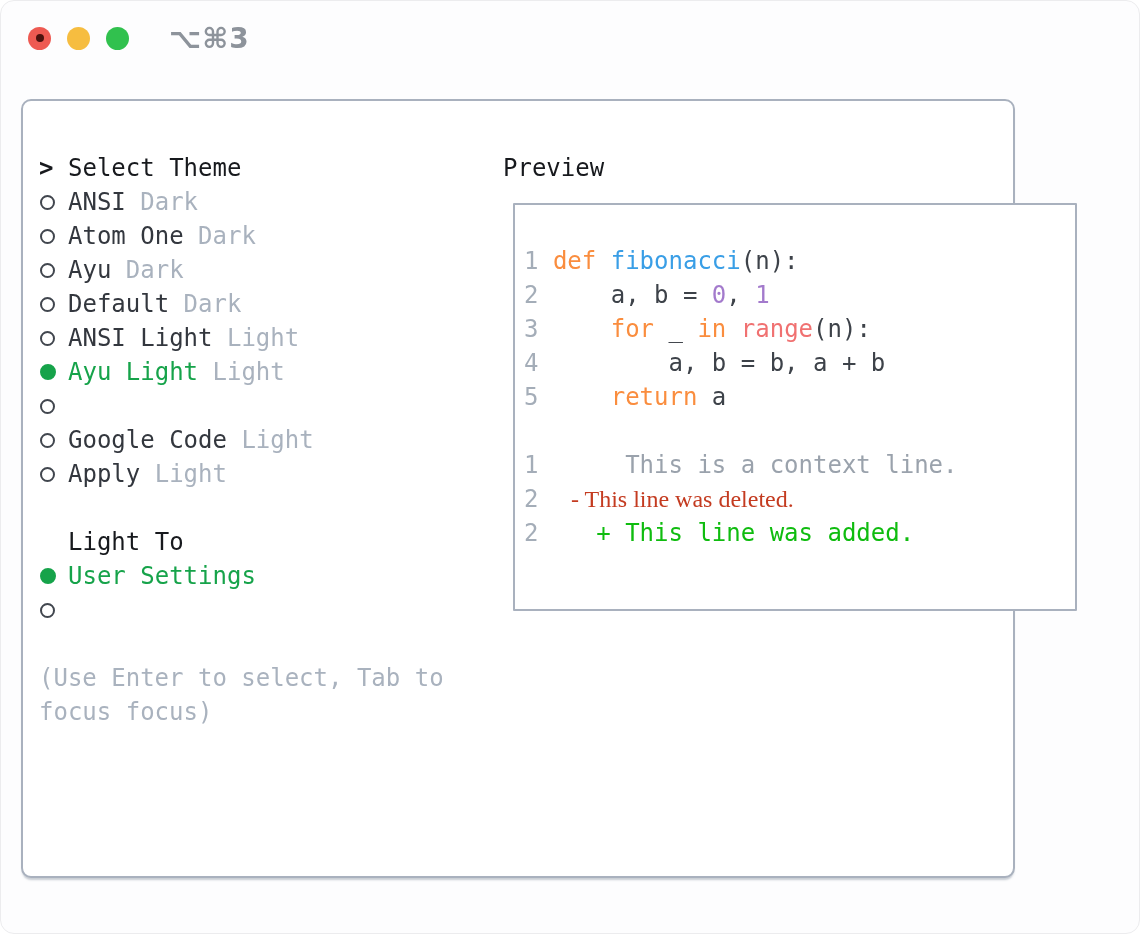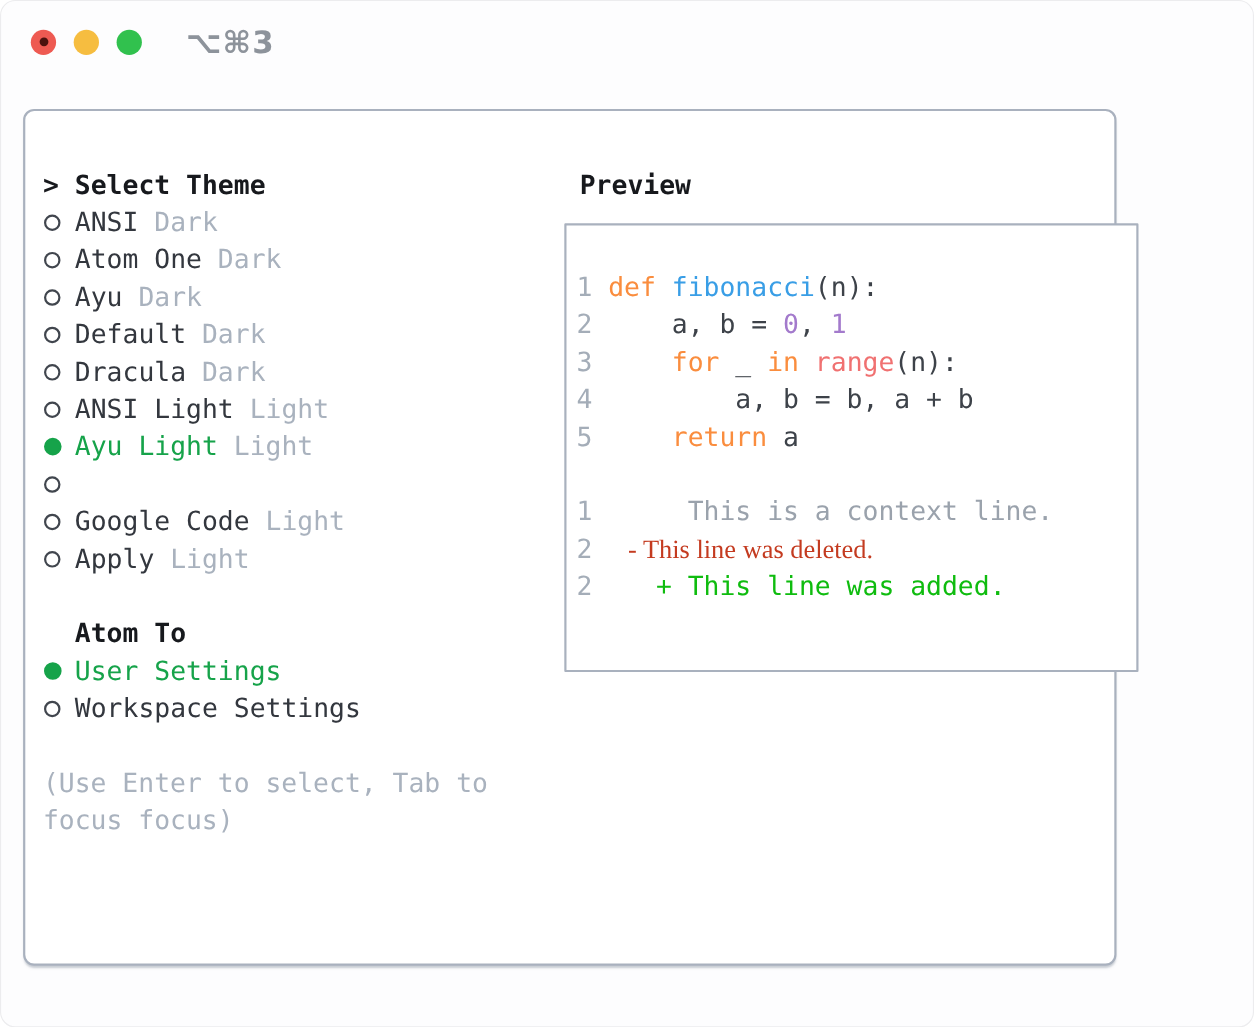--- a/index.html
+++ b/index.html
@@ -46,32 +46,32 @@
   
   .panel{
     position:absolute;left:20px;top:98px;width:994px;height:779px;
     background:#ffffff;border:2px solid var(--border_gray);border-radius:10px;
     box-shadow:0 3px 2px -1px rgba(145,155,170,.5);
   }
   .left-col{position:absolute;left:16px;top:50px;font-size:24px;color:var(--text_dark);}
   .row{height:34px;display:flex;align-items:center;white-space:pre;}
   .marker{width:29px;flex:0 0 29px;display:flex;align-items:center;}
   .prompt{font-weight:bold;color:var(--header_black);}
-  .hdr{font-weight:bold;color:var(--header_black);}
+  .hdr{font-weight:normal;color:var(--header_black);}
   .radio{width:15px;height:15px;border:2.5px solid #41464e;border-radius:50%;margin-left:1px;}
   .radio.on{background:var(--accent_green);border-color:var(--accent_green);width:16px;height:16px;}
   .txt{white-space:pre;}
   .t-name{color:var(--text_dark);}
   .t-var{color:var(--text_muted);}
   .item.selected .t-name{color:var(--accent_green);}
   .help-line{height:34px;line-height:34px;color:var(--text_muted);white-space:pre;}
   
-  .preview-header{position:absolute;left:480px;top:50px;height:34px;display:flex;align-items:center;font-size:24px;margin-left:24px;}
+  .preview-header{position:absolute;left:480px;top:50px;height:34px;display:flex;align-items:center;font-size:24px;}
   .preview-box{
-    position:absolute;left:490px;top:102px;width:522px;height:408px;
+    position:absolute;left:490px;top:102px;width:564px;height:408px;
     border:2px solid var(--border_gray);background:#fff;border-radius:1px;
   }
   .preview-box pre{margin:0;padding:39px 0 0 9px;font-family:inherit;font-size:24px;line-height:34px;}
   .code-line{height:34px;white-space:pre;}
   .tok-lineno{color:var(--lineno_gray);}
   .tok-keyword{color:var(--keyword_orange);}
   .tok-function{color:var(--function_blue);}
   .tok-number{color:var(--number_purple);}
   .tok-builtin{color:var(--builtin_coral);}
   .tok-plain{color:var(--code_plain);}
@@ -98,35 +98,34 @@
     <div class="left-col">
       <div class="row">
         <span class="marker"><span class="prompt">&gt;</span></span>
         <span class="hdr">Select Theme</span>
       </div>
       <div id="theme-items">
           <div class="row item"><span class="marker"><span class="radio"></span></span><span class="txt"><span class="t-name">ANSI</span><span class="t-var"> Dark</span></span></div>
           <div class="row item"><span class="marker"><span class="radio"></span></span><span class="txt"><span class="t-name">Atom One</span><span class="t-var"> Dark</span></span></div>
           <div class="row item"><span class="marker"><span class="radio"></span></span><span class="txt"><span class="t-name">Ayu</span><span class="t-var"> Dark</span></span></div>
           <div class="row item"><span class="marker"><span class="radio"></span></span><span class="txt"><span class="t-name">Default</span><span class="t-var"> Dark</span></span></div>
-          <div class="row item"><span class="marker"><span class="radio"></span></span><span class="txt"><span class="t-name">Dracula</span><span class="t-var"> Dark</span></span></div>
           <div class="row item"><span class="marker"><span class="radio"></span></span><span class="txt"><span class="t-name">ANSI Light</span><span class="t-var"> Light</span></span></div>
           <div class="row item selected"><span class="marker"><span class="radio on"></span></span><span class="txt"><span class="t-name">Ayu Light</span><span class="t-var"> Light</span></span></div>
           <div class="row item"><span class="marker"><span class="radio"></span></span></div>
           <div class="row item"><span class="marker"><span class="radio"></span></span><span class="txt"><span class="t-name">Google Code</span><span class="t-var"> Light</span></span></div>
           <div class="row item"><span class="marker"><span class="radio"></span></span><span class="txt"><span class="t-name">Apply</span><span class="t-var"> Light</span></span></div>
         </div>
       <div class="row"></div>
       <div class="row">
         <span class="marker"></span>
-        <span class="hdr">Atom To</span>
+        <span class="hdr">Light To</span>
       </div>
       <div id="apply-items">
           <div class="row item selected"><span class="marker"><span class="radio on"></span></span><span class="txt"><span class="t-name">User Settings</span></span></div>
-          <div class="row item"><span class="marker"><span class="radio"></span></span><span class="txt"><span class="t-name">Workspace Settings</span></span></div>
+          <div class="row item"><span class="marker"><span class="radio"></span></span></div>
         </div>
       <div class="row"></div>
       <div class="help-line">(Use Enter to select, Tab to</div>
       <div class="help-line">focus focus)</div>
     </div>
 
     <div class="preview-header">
       <span class="hdr">Preview</span>
     </div>
     <div class="preview-box">

